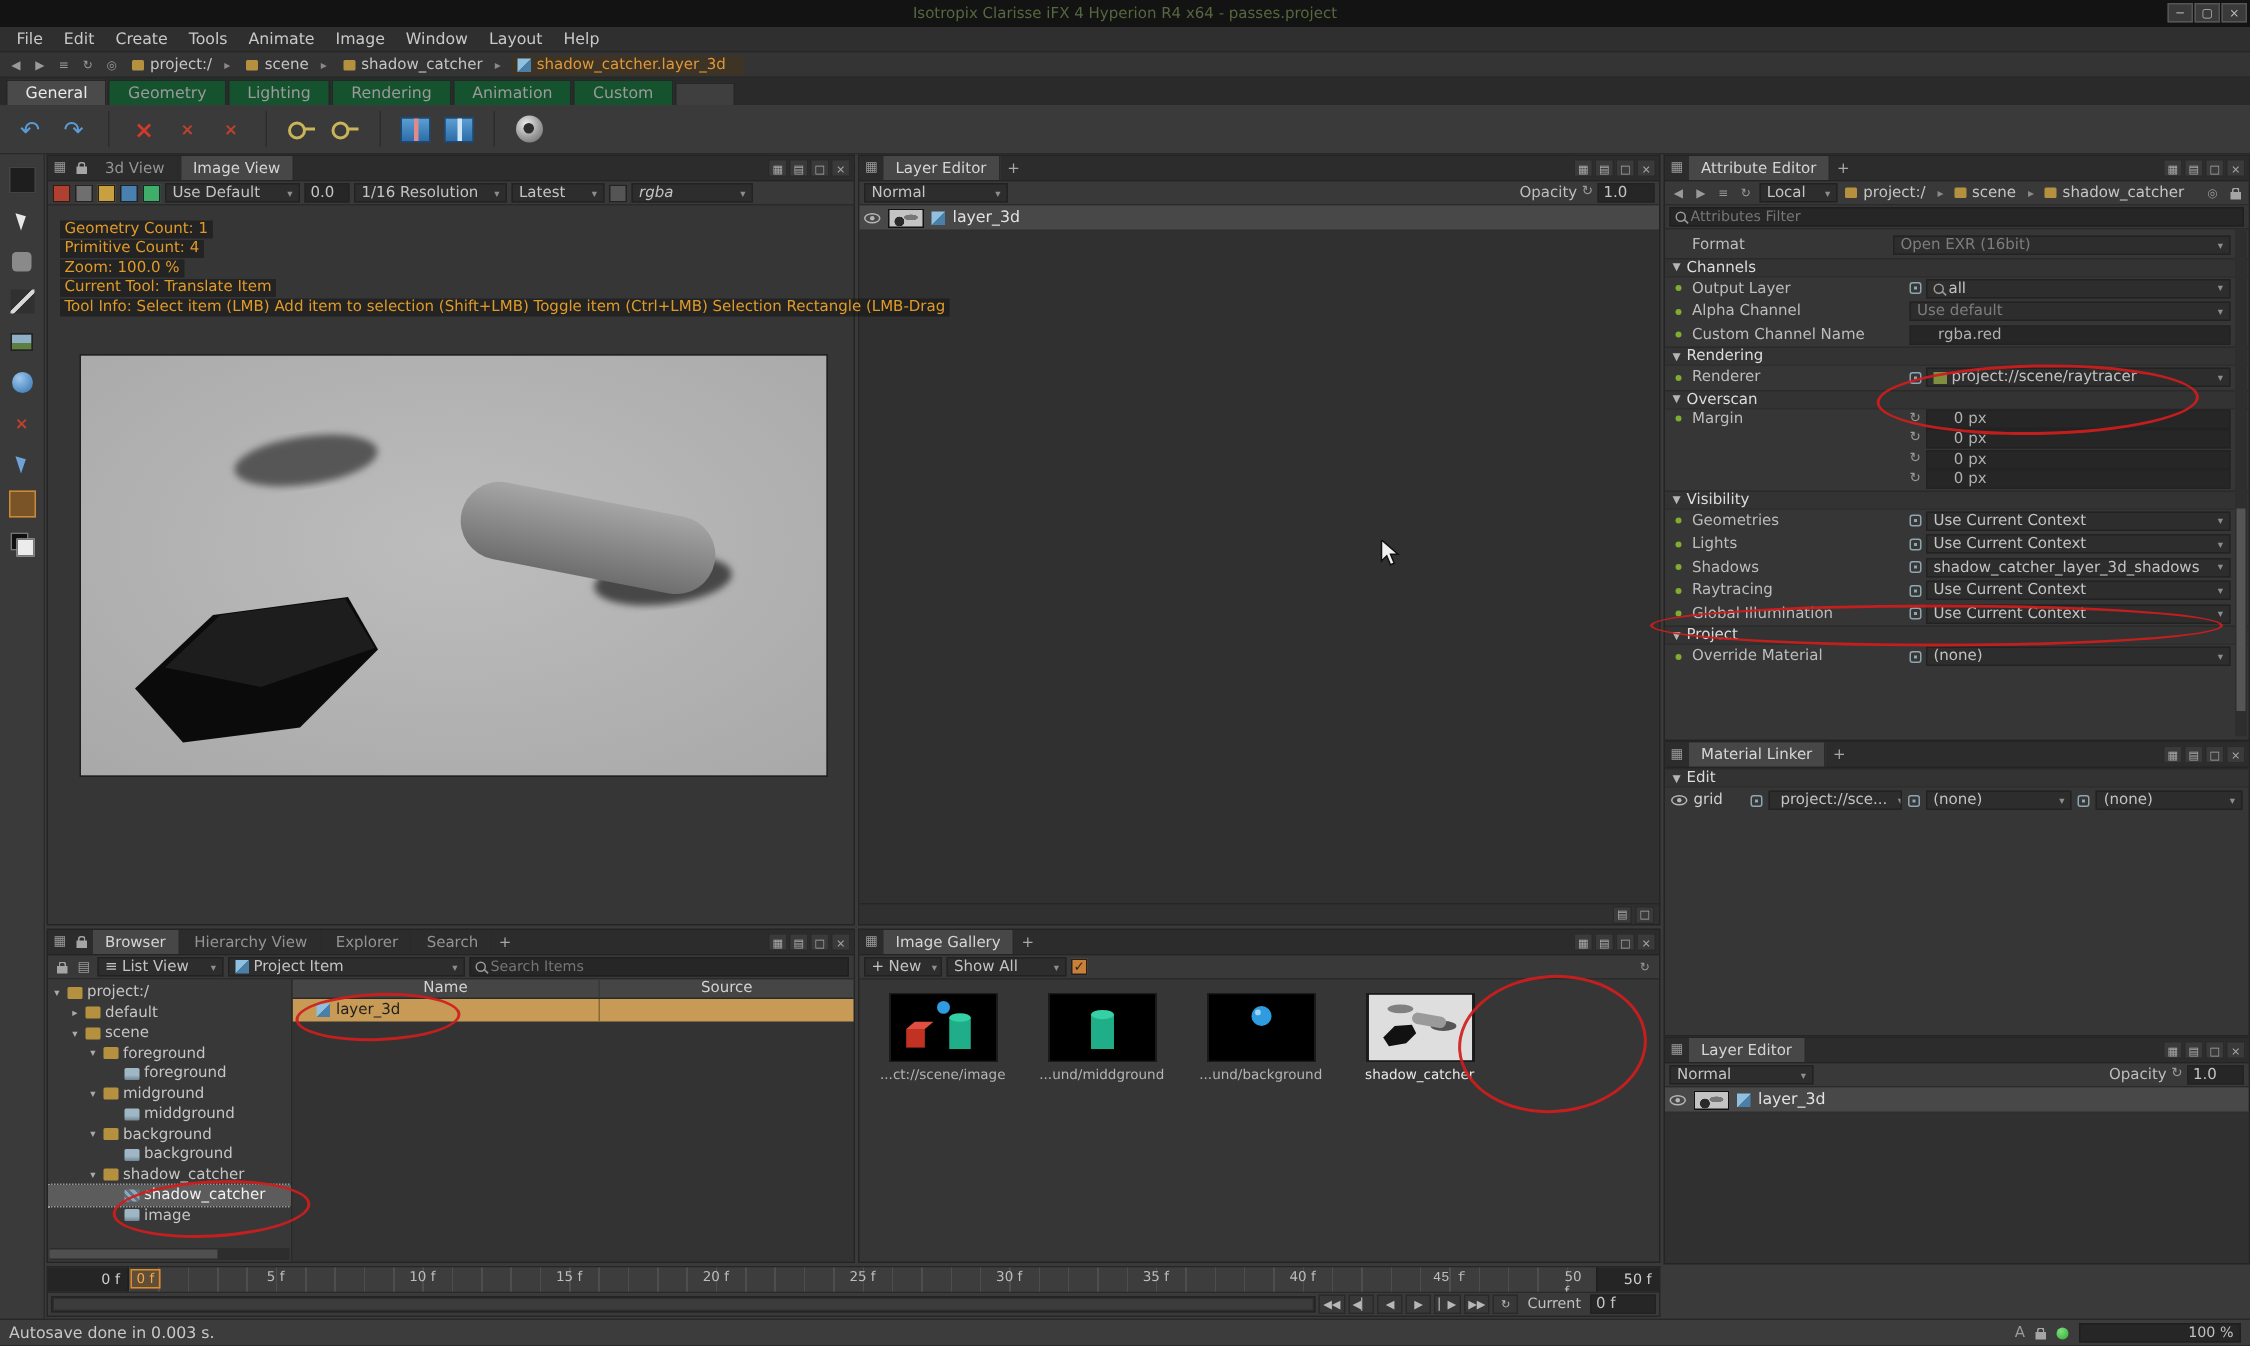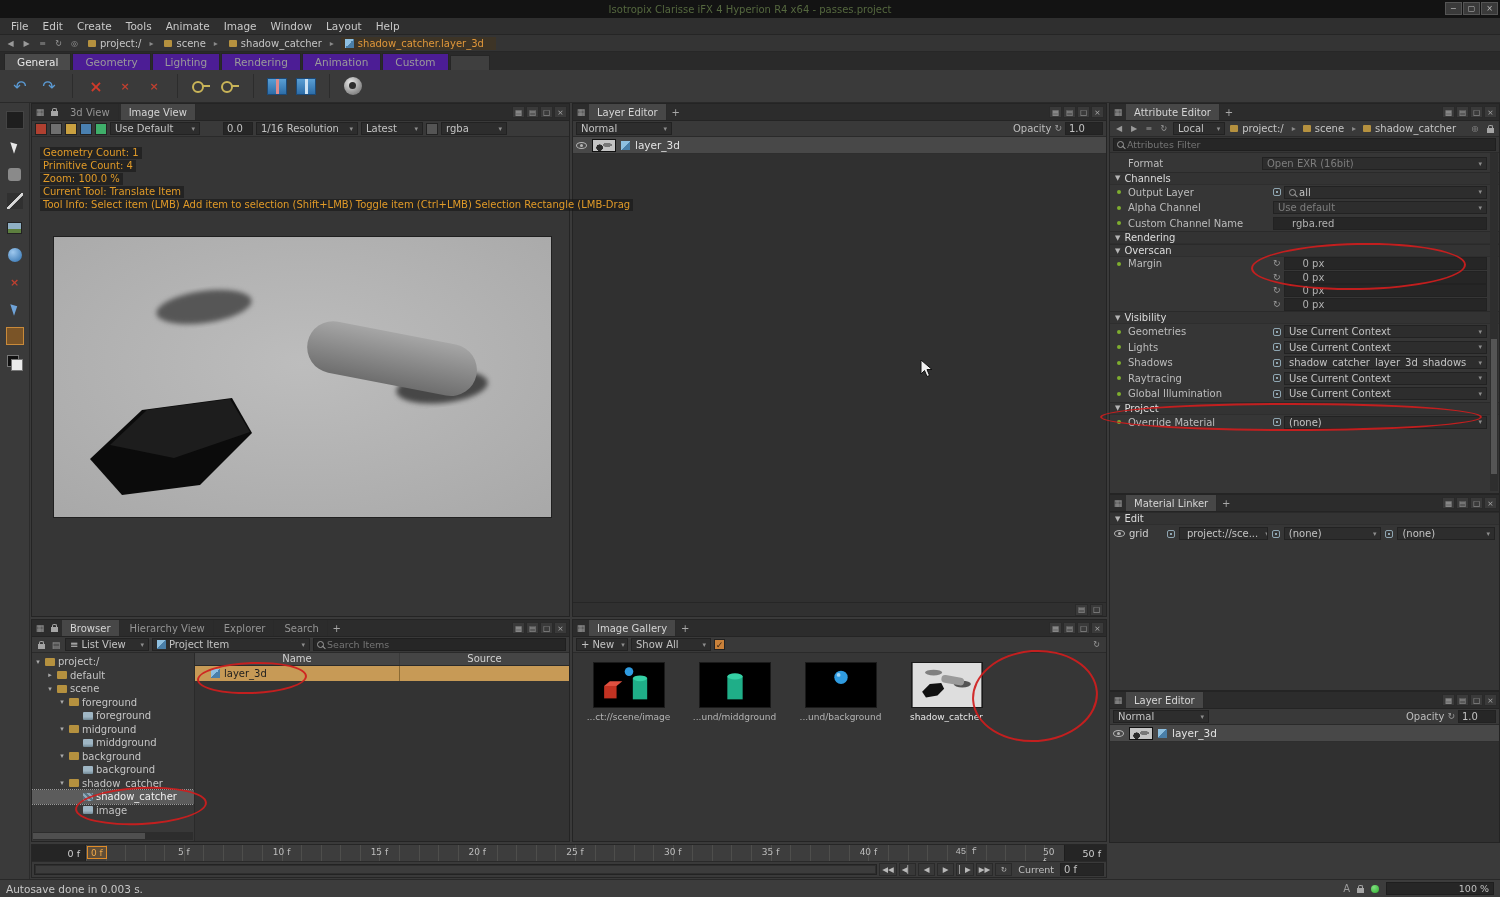--- a/index.html
+++ b/index.html
@@ -12,21 +12,21 @@
 .menubar{position:absolute;left:0;top:18px;width:1500px;height:17px;background:#2f2f2f;display:flex;align-items:center;padding-left:4px;border-bottom:1px solid #252525;}
 .menu{padding:1px 7px;color:#c9c9c9;font-size:10.5px;}
 .pathbar{position:absolute;left:0;top:35px;width:1500px;height:17px;background:#343434;display:flex;align-items:center;gap:3px;padding-left:4px;border-bottom:1px solid #272727;}
 .navico{width:13px;height:13px;display:flex;align-items:center;justify-content:center;color:#9a9a9a;font-size:8px;}
 .crumb{display:flex;align-items:center;gap:4px;padding:1px 4px;color:#c5c5c5;font-size:10px;}
 .crumb::after{content:"▸";color:#8a8a8a;font-size:8px;margin-left:4px;}
 .crumb.cur{background:#3d3426;color:#e0973a;}
 .crumb.cur::after{content:"";}
 .bico{width:8px;height:7px;background:#b5913f;border-radius:1px;display:inline-block;}
 .shelfbar{position:absolute;left:0;top:52px;width:1500px;height:18px;background:#2a2a2a;display:flex;align-items:flex-end;padding-left:4px;}
-.stab{padding:2px 12px;font-size:10.5px;color:#9a9a9a;background:#4c1d95;border:1px solid #262626;border-bottom:none;margin-right:1px;}
+.stab{padding:2px 12px;font-size:10.5px;color:#9a9a9a;background:#14532d;border:1px solid #262626;border-bottom:none;margin-right:1px;}
 .stab.active{background:#4a4a4a;color:#e8e8e8;}
 .stab.ghost{background:#3f3f3f;width:40px;height:15px;}
 .mtb{position:absolute;left:0;top:70px;width:1500px;height:33px;background:#3a3a3a;border-bottom:1px solid #292929;display:flex;align-items:center;gap:5px;padding-left:8px;}
 .tbig{width:24px;height:24px;display:flex;align-items:center;justify-content:center;font-size:16px;}
 .tsep{width:1px;height:24px;background:#2c2c2c;margin:0 6px;}
 .blue{color:#5b9bd5;}
 .red{color:#d03a2a;font-weight:bold;}
 .redsm{color:#c04030;font-size:11px;font-weight:bold;}
 .icon-key{width:18px;height:10px;position:relative;display:inline-block;}
 .icon-key::before{content:"";position:absolute;left:0;top:0;width:8px;height:8px;border:2px solid #c9b458;border-radius:50%;}
@@ -282,31 +282,31 @@
     </div>
     <div class="toolrow">
       <span class="tile" style="background:#b04030;"></span>
       <span class="tile" style="background:#6f6f6f;"></span>
       <span class="tile" style="background:#c9a040;"></span>
       <span class="tile" style="background:#4a80b0;"></span>
       <span class="tile" style="background:#3fae6a;"></span>
       <span class="dd" style="width:90px;">
           <span>Use Default</span>
         </span>
-      <span class="numf" style="width:30px;margin-left:20px;">
+      <span class="numf" style="width:30px;">
           <span>0.0</span>
         </span>
       <span class="dd" style="width:102px;">
           <span>1/16 Resolution</span>
         </span>
       <span class="dd" style="width:62px;">
           <span>Latest</span>
         </span>
       <span class="tile" style="background:#555;"></span>
-      <span class="dd" style="width:66px;">
+      <span class="dd" style="width:81px;font-style:italic;">
           <span>rgba</span>
         </span>
     </div>
     <div class="ivinfo">
       <span class="ivline">Geometry Count: 1</span>
       <span class="ivline">Primitive Count: 4</span>
       <span class="ivline">Zoom: 100.0 %</span>
       <span class="ivline">Current Tool: Translate Item</span>
       <span class="ivline">Tool Info: Select item (LMB)  Add item to selection (Shift+LMB)  Toggle item (Ctrl+LMB)  Selection Rectangle (LMB-Drag</span>
     </div>
@@ -455,20 +455,31 @@
       <span class="albl">Custom Channel Name</span>
       <span class="avw">
           <span class="tf">
             <span>rgba.red</span>
           </span>
         </span>
     </div>
     <div class="asec">
         <span>Rendering</span>
       </div>
+    <div class="arow">
+      <span class="adot"></span>
+      <span class="albl">Renderer</span>
+      <span class="avw">
+        <span class="icon-plug"></span>
+        <span class="dd">
+            <span class="tile" style="width:9px;height:8px;background:#7f8f3f;border:none;"></span>
+            <span>project://scene/raytracer</span>
+          </span>
+      </span>
+    </div>
     <div class="asec">
         <span>Overscan</span>
       </div>
     <div class="arow" style="height:13.5px;">
       <span class="adot"></span>
       <span class="albl">Margin</span>
       <span class="avw">
           <span class="icon-reset">↻</span>
           <span class="tf">
             <span>0 px</span>

